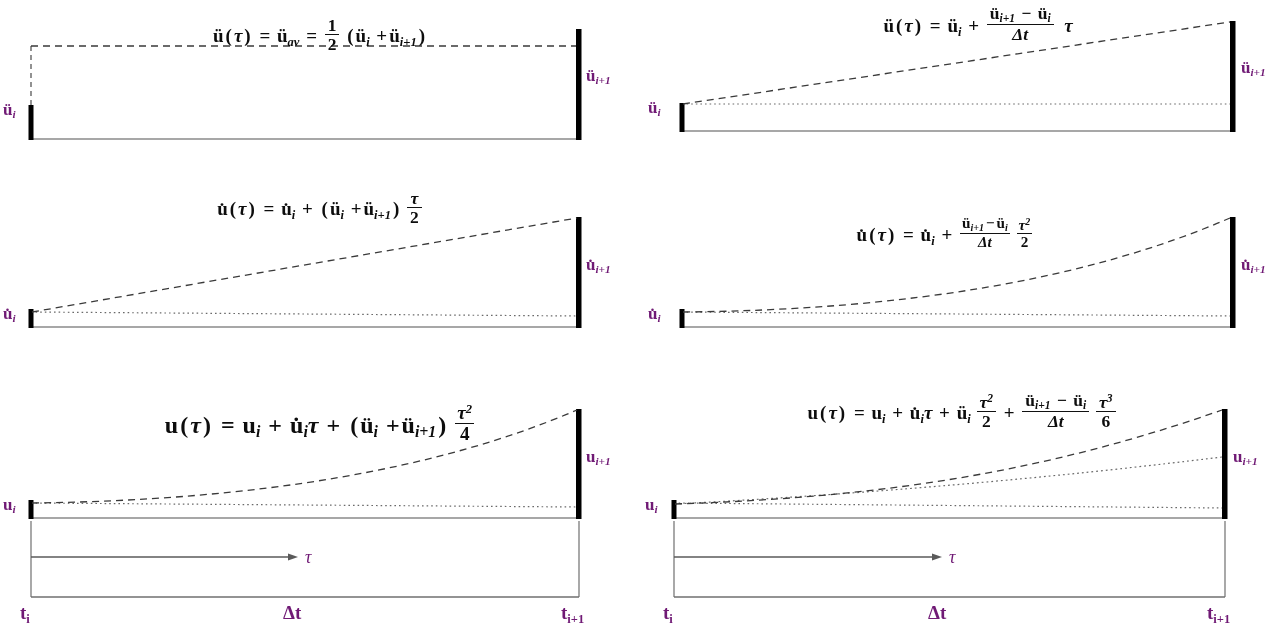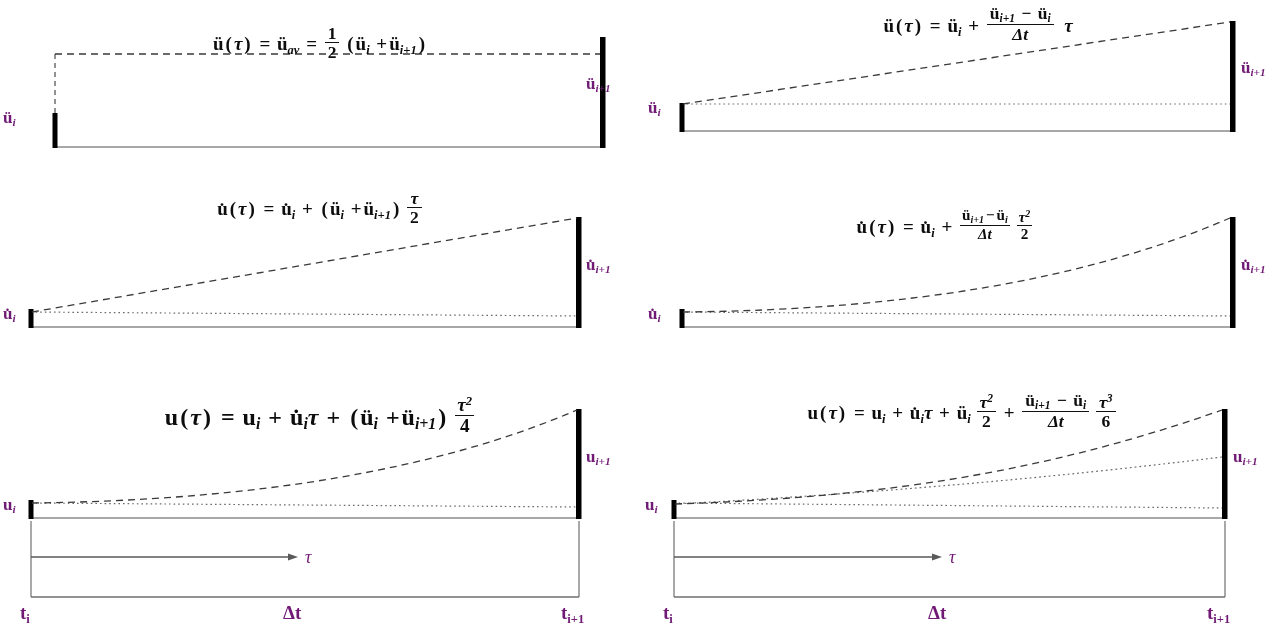--- a/index.html
+++ b/index.html
@@ -44,34 +44,34 @@
     line-height:1.05;
     margin:0 1px;
   }
   .frac .num{display:block;padding:0 3px;font-size:0.92em;}
   .frac .den{display:block;padding:0 3px;border-top:1.4px solid #111;font-size:0.92em;}
   .fracS{
     display:inline-block;
     vertical-align:-0.40em;
     text-align:center;
     line-height:1.05;
-    margin:0 1px;
+    margin:8px 1px;
     font-size:0.80em;
   }
   .fracS .num{display:block;padding:0 2px;}
   .fracS .den{display:block;padding:0 2px;border-top:1.2px solid #111;}
   .dd{position:relative;display:inline-block;}
   .op{font-style:normal;font-weight:bold;padding:0 2px;}
 </style>
 </head>
 <body>
 
 <div class="figure">
 
-  <div class="panel" style="left:0px;top:16px;width:640px;height:150px;padding-left:24px;">
+  <div class="panel" style="left:0px;top:8px;width:640px;height:150px;">
     <svg width="640" height="150" viewBox="0 0 640 150">
 
       <line x1="31" y1="131" x2="580" y2="131" stroke="#8a8a8a" stroke-width="1.4"></line>
 
       <rect x="28.5" y="97" width="5" height="35" fill="#000000"></rect>
 
       <rect x="576" y="21" width="5.5" height="111" fill="#000000"></rect>
 
       <line x1="31" y1="38" x2="31" y2="99" stroke="#4a4a4a" stroke-width="1.2" stroke-dasharray="5,4"></line>
 

